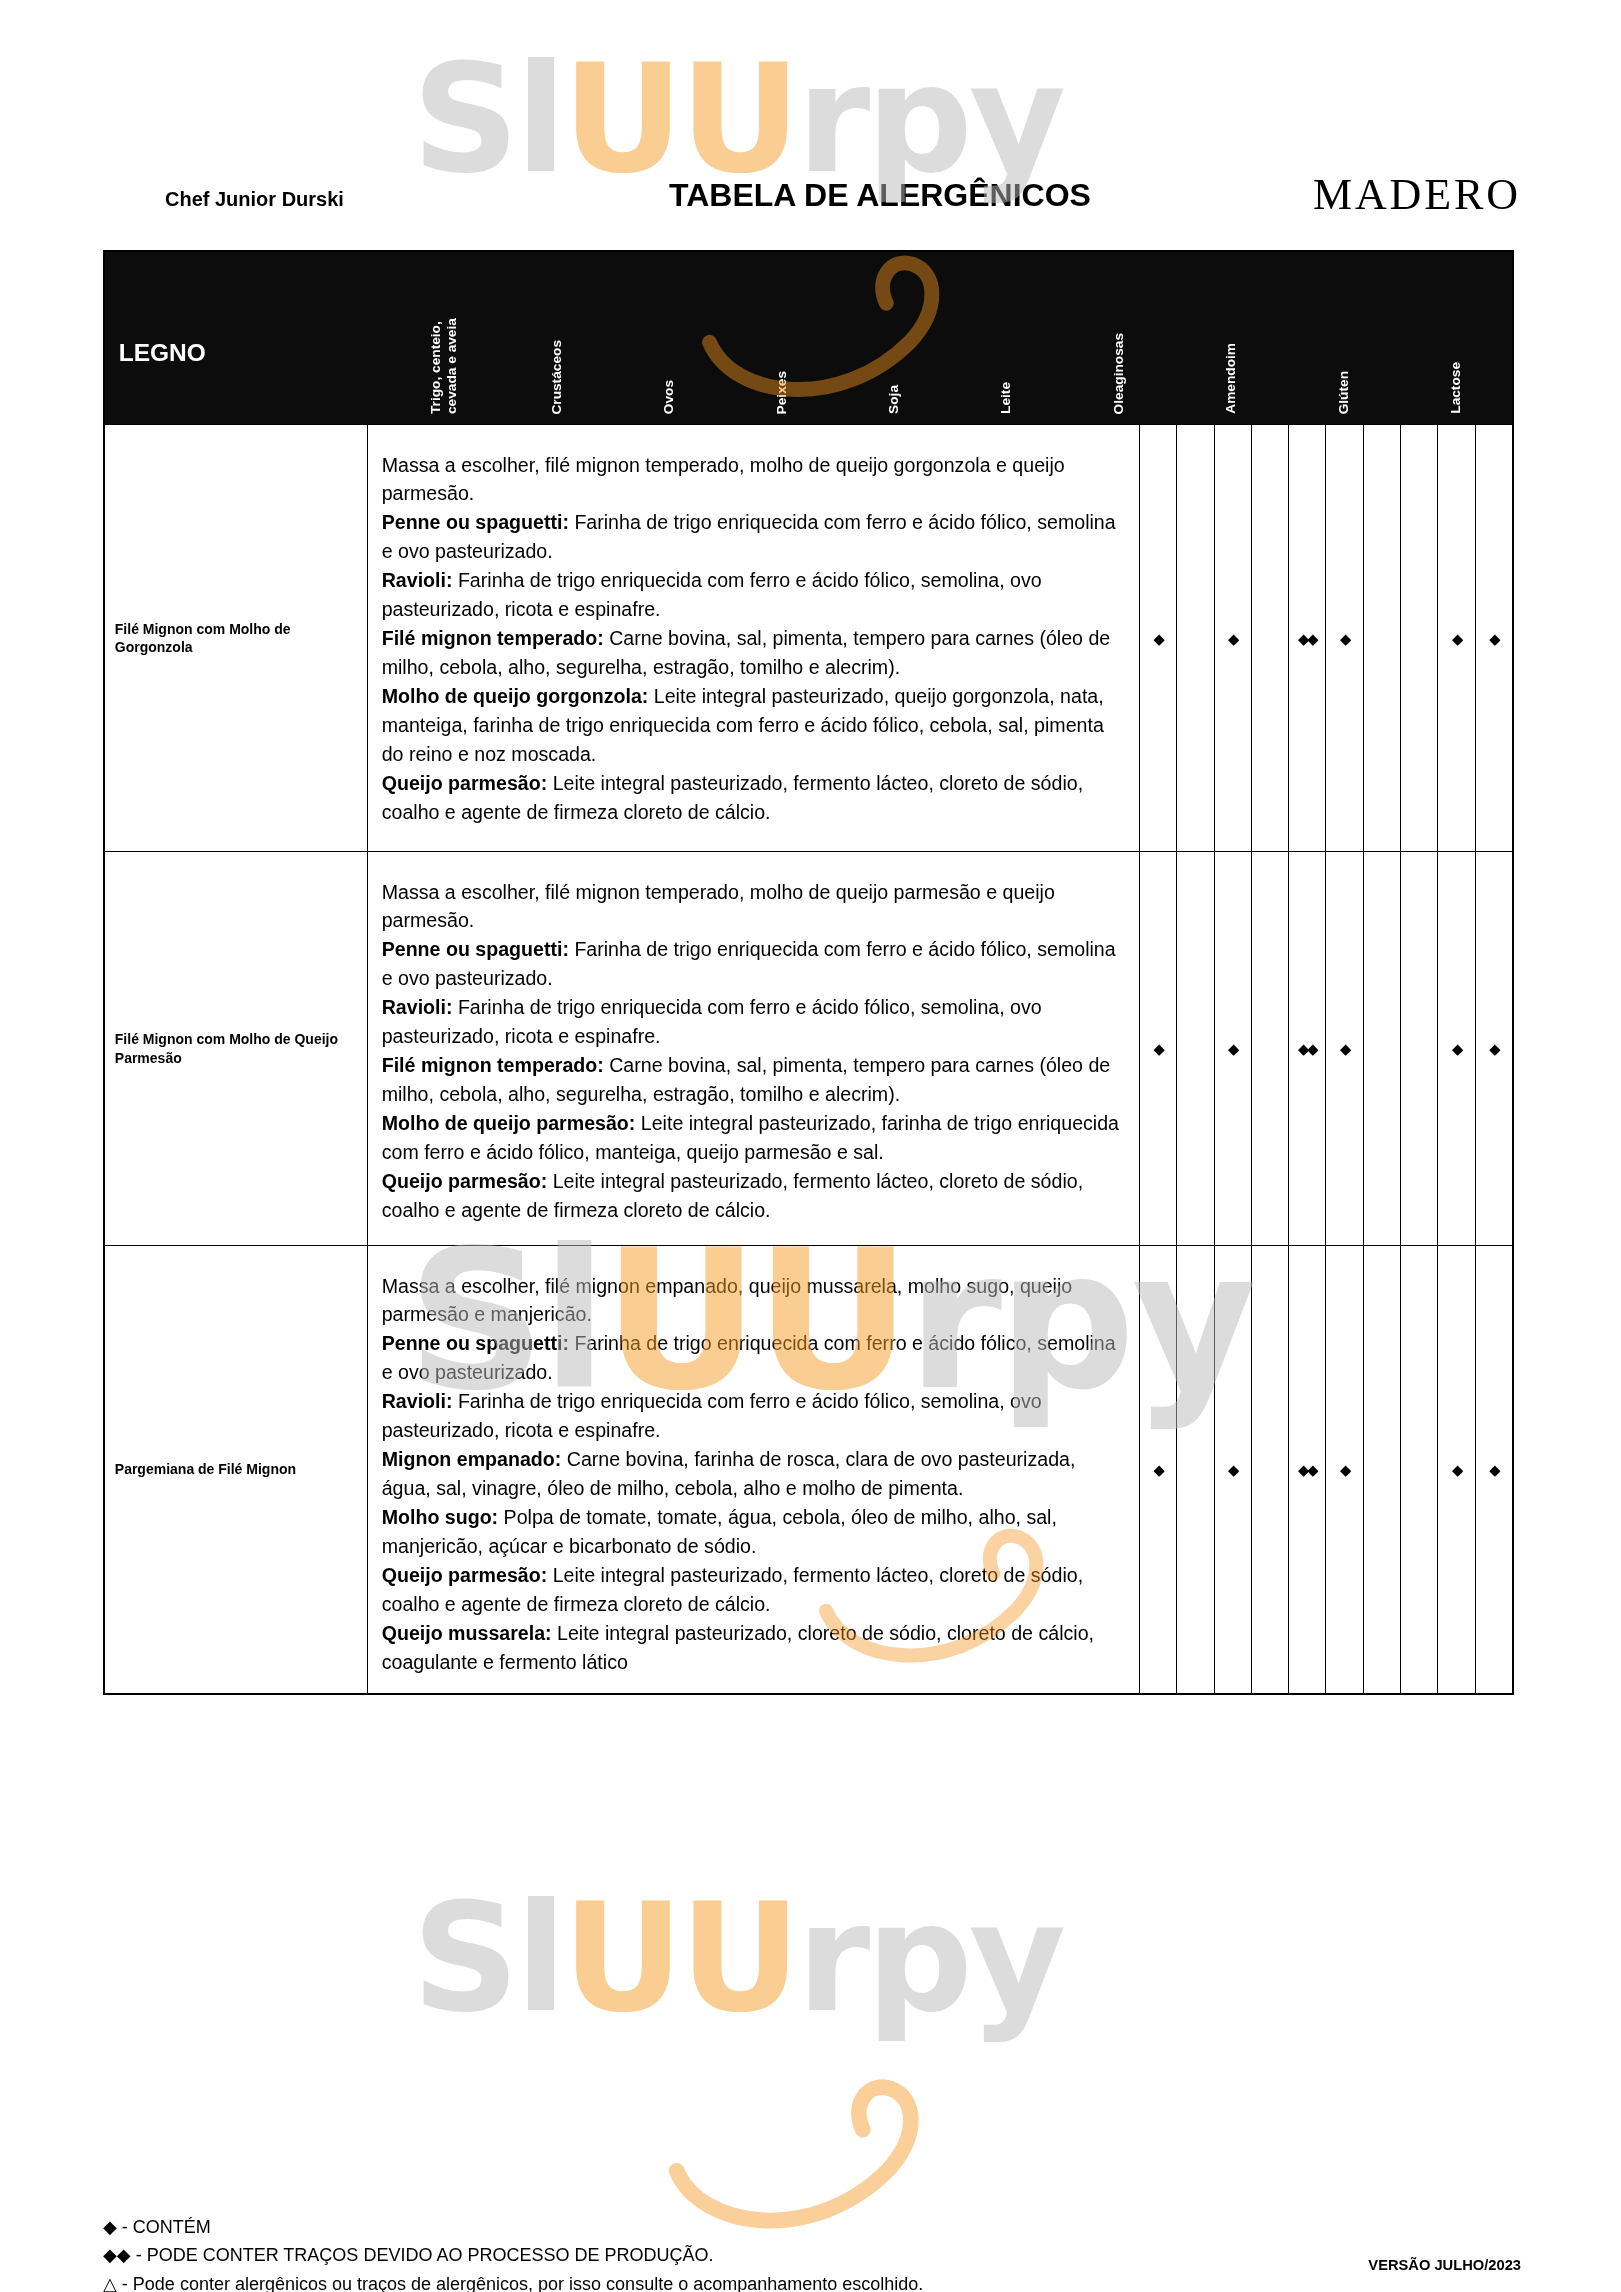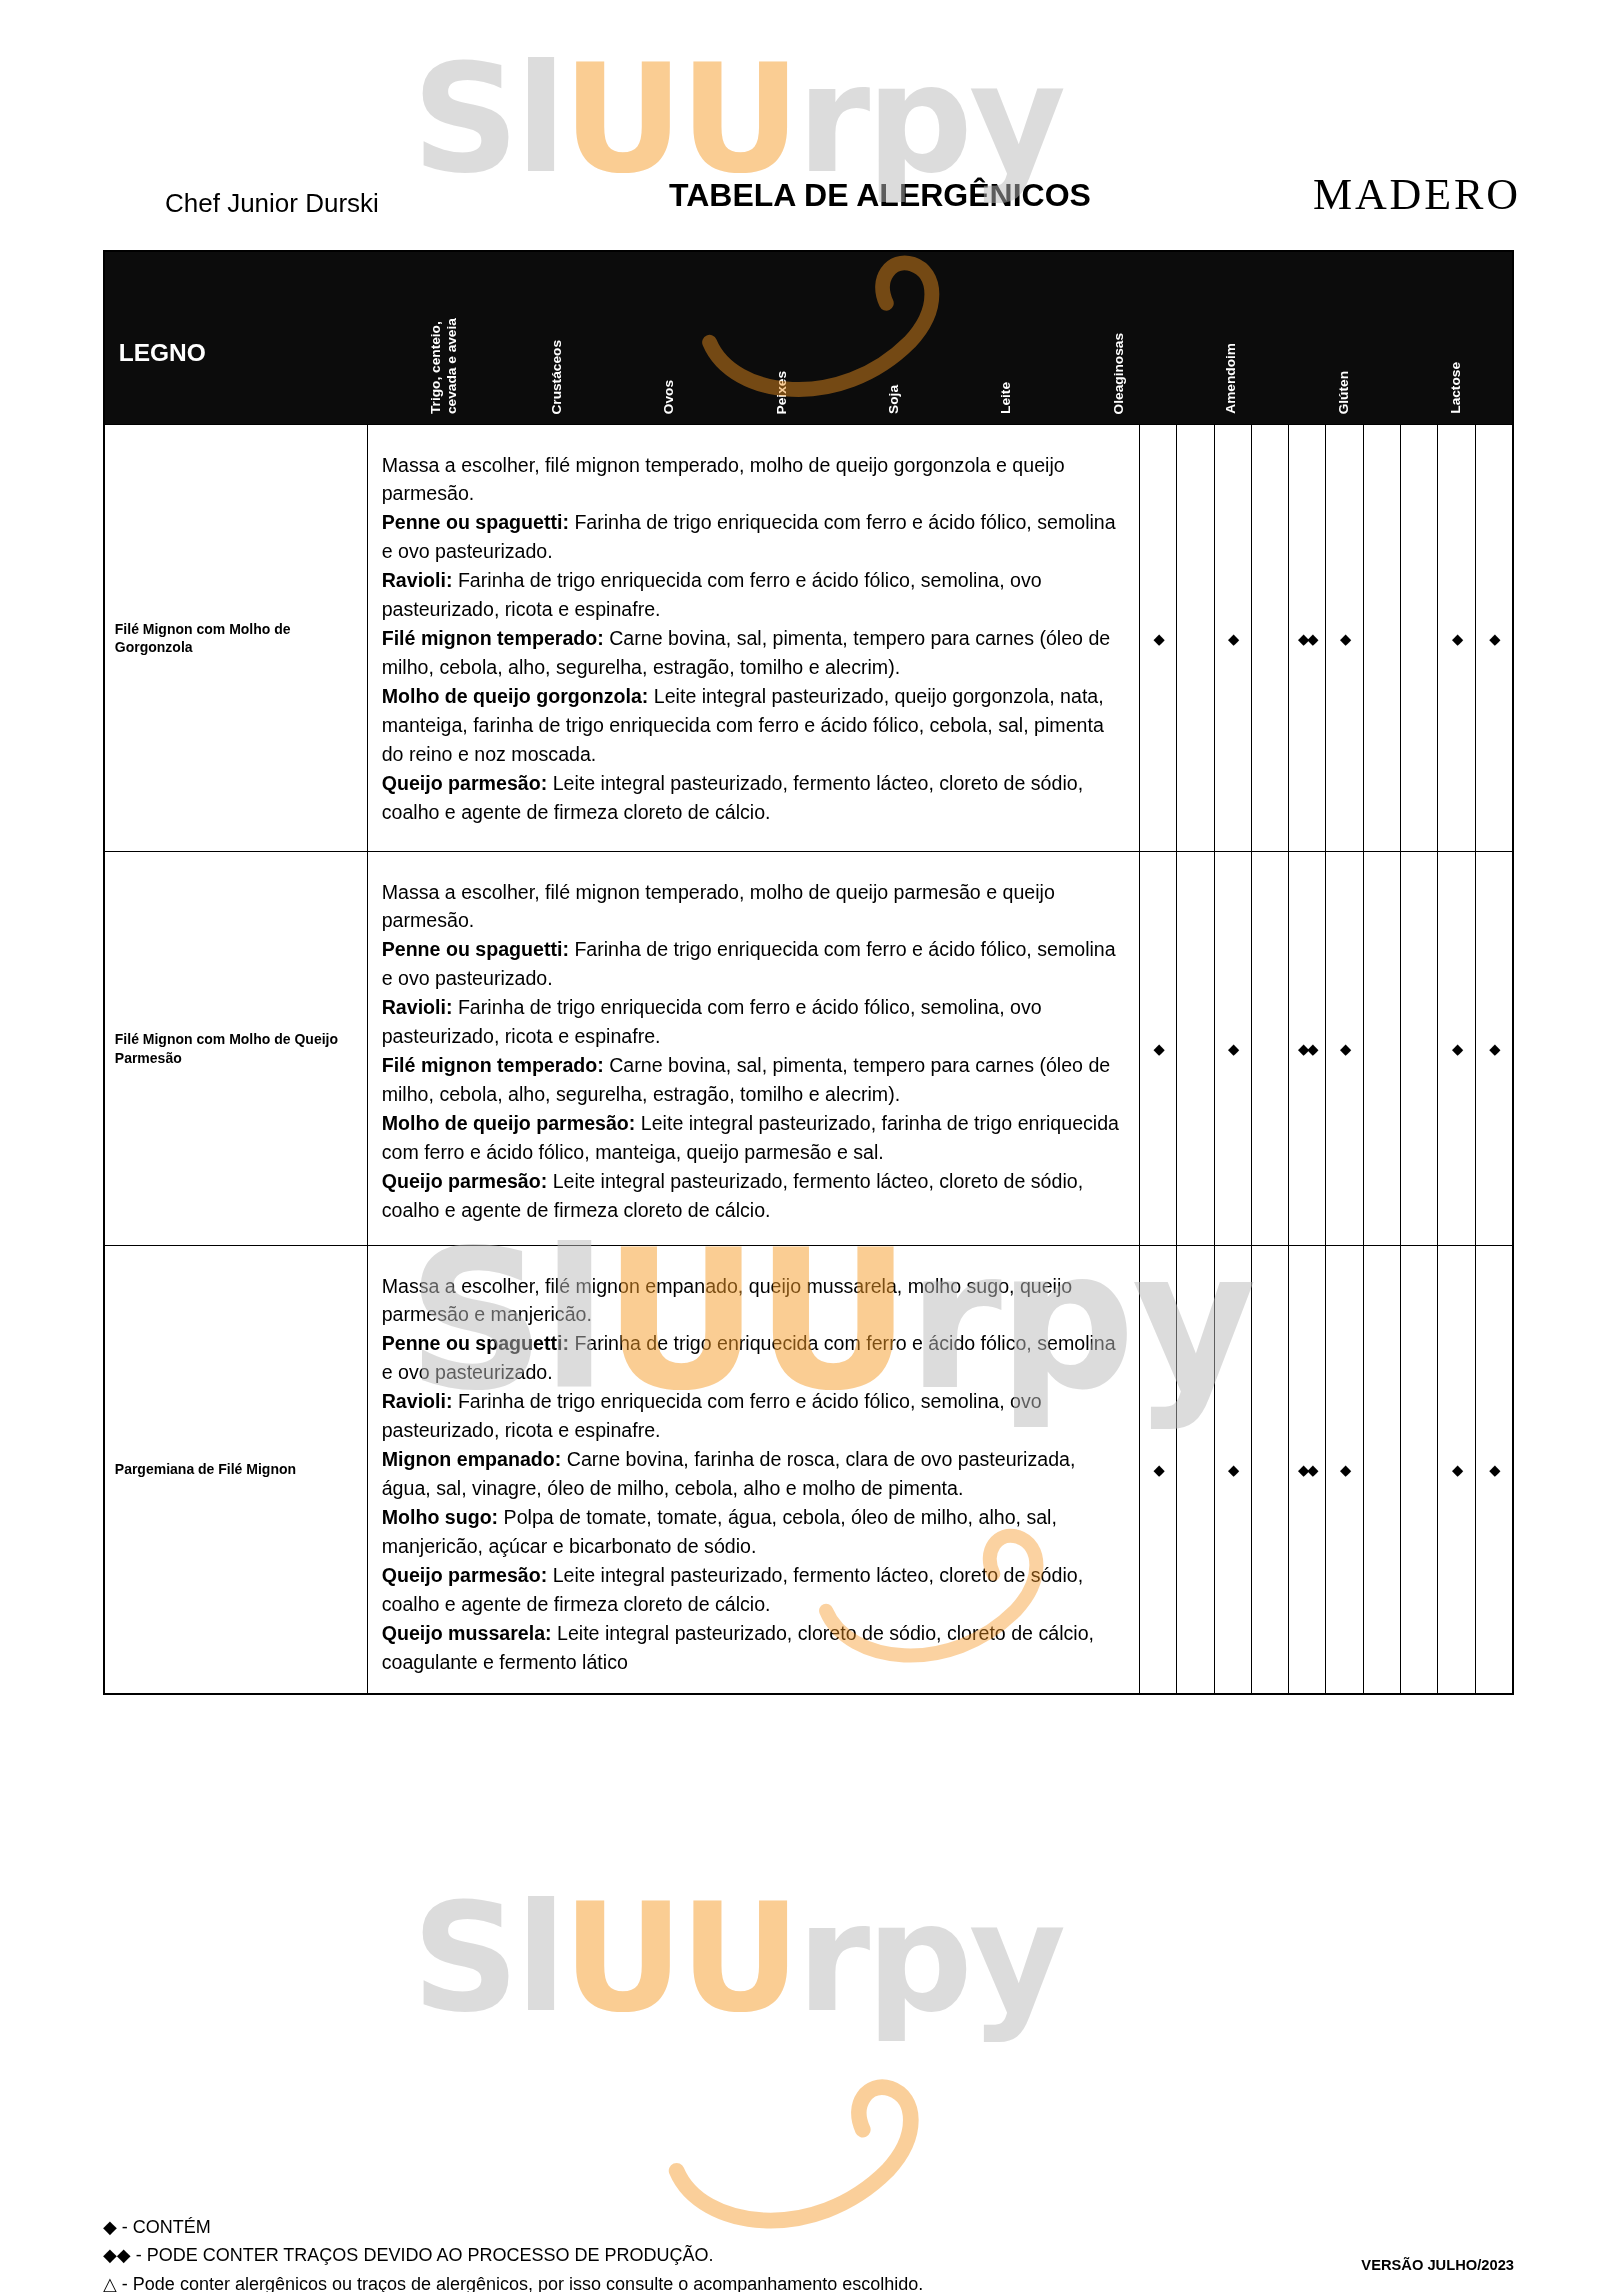--- a/index.html
+++ b/index.html
@@ -14,21 +14,21 @@
   .swirl { position:absolute; z-index:3; pointer-events:none; }
 
   #wm-top-text { left:412px; top:45px;  font-size:149px; }
   #wm-mid-text { left:407px; top:1225px; font-size:192px; }
   #wm-bot-text { left:412px; top:1884px; font-size:149px; }
   #swirl-top { left:691px; top:235px;  width:279px; height:196px; }
   #swirl-mid { left:779px; top:1514px; width:323px; height:176px; }
   #swirl-bot { left:613px; top:2063px; width:382px; height:196px; }
 
   
-  .chef  { position:absolute; left:165px; top:188px; font-size:26px; font-weight:normal; z-index:2; }
+  .chef  { position:absolute; left:165px; top:188px; font-size:20px; font-weight:bold; z-index:2; }
   .title { position:absolute; left:669px; top:177px; font-size:32px; font-weight:bold; z-index:2; }
   .brand { position:absolute; right:100px; top:169px; font-size:44px; letter-spacing:2.9px;
            font-family:"Liberation Serif", serif; z-index:2; }
 
   
   .atable { position:absolute; left:103px; top:250px; width:1411px; border:2px solid #000; z-index:1; }
 
   .thead { display:flex; background:#0c0c0c; color:#fff; height:172px;gap:20px; }
   .hc { box-sizing:border-box; }
   .dishh { width:263px; flex:none; display:flex; align-items:flex-end; padding:0 0 57px 13.7px;
@@ -49,21 +49,21 @@
           padding:9.8px 5.9px 9.8px 9.8px; font-weight:bold; font-size:14px; line-height:1.3; }
   .ing  { width:772px; flex:none; border-right:1px solid #000; padding:25.5px 13.7px 15.7px 13.7px;
           font-size:19.6px; line-height:1.48; }
   .ing-line b { font-weight:bold; }
   .mark { flex:1; border-right:1px solid #000; display:flex; align-items:center; justify-content:center;
           font-size:14.7px; letter-spacing:-2px; }
   .trow .mark:last-child { border-right:none; }
 
   
   .legend { position:absolute; left:103px; top:2213px; z-index:2; font-size:18px; line-height:1.58; }
-  .version { position:absolute; right:107px; top:2257px; z-index:2; font-size:14.7px; font-weight:bold; }
+  .version { position:absolute; right:100px; top:2257px; z-index:2; font-size:14.7px; font-weight:bold; }
 </style>
 </head>
 <body>
 
 <div class="page">
 
   <div class="wm" id="wm-top-text">
     <span class="wm-gray">Sl</span><span class="wm-orange">UU</span><span class="wm-gray">rpy</span>
   </div>
   <svg class="swirl" id="swirl-top" viewBox="0 0 300 200">

